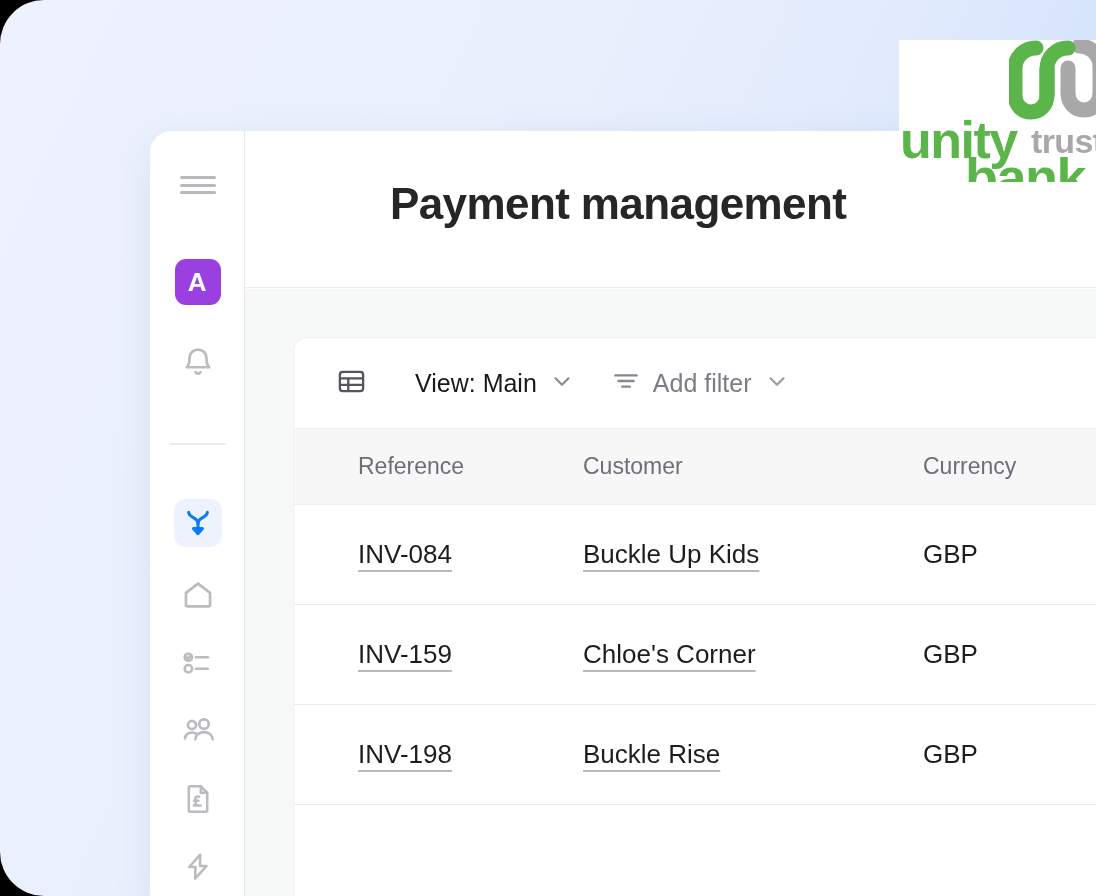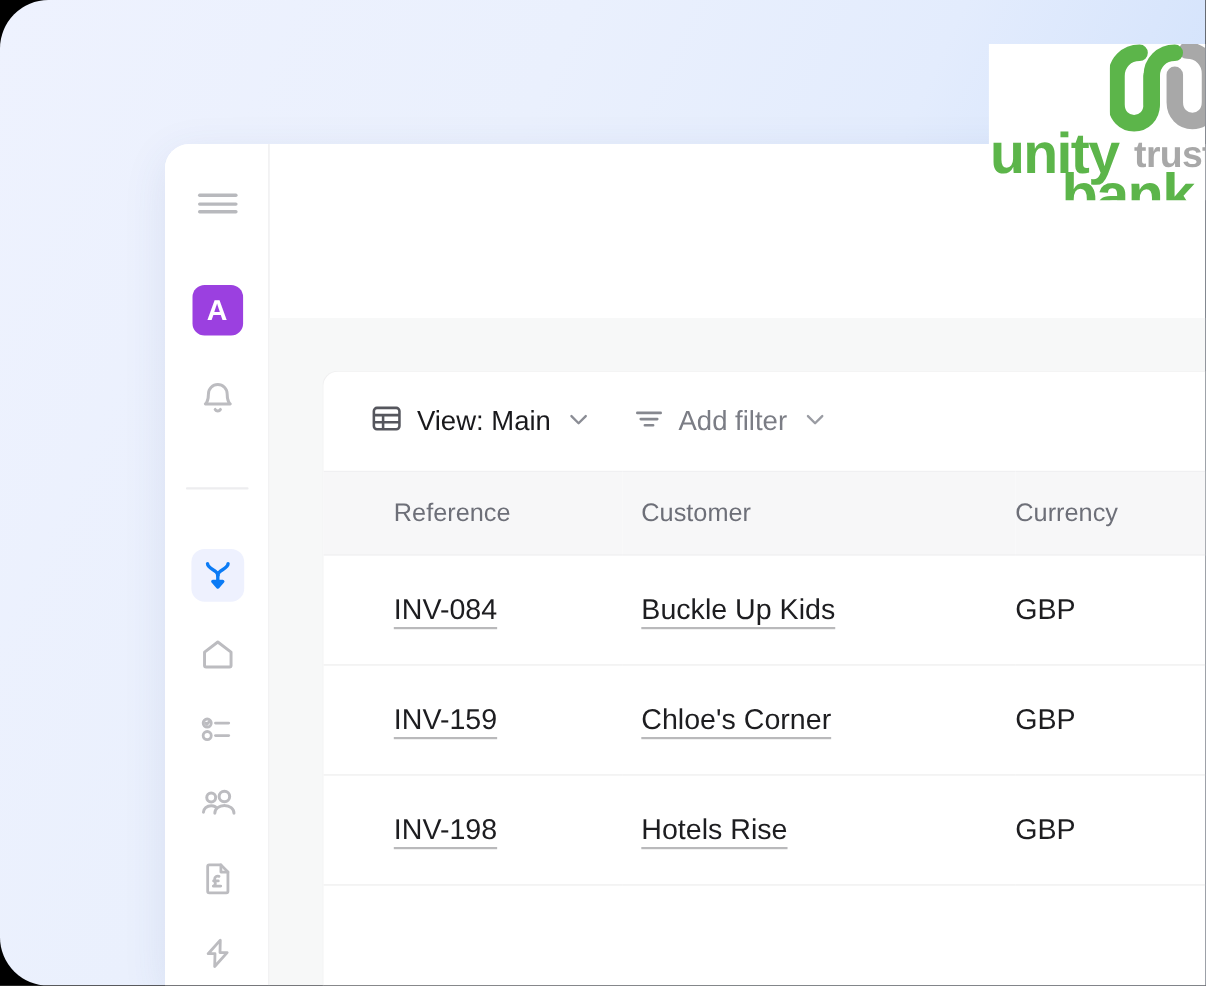--- a/index.html
+++ b/index.html
@@ -96,21 +96,21 @@
     height:90px;
     display:flex; align-items:center;
     padding-left:42px;
     gap:36px;
   }
   .tool {
     display:flex; align-items:center; gap:12px;
     white-space:nowrap;
   }
   .tool-label { font-size:25px; }
-  .tool.primary .tool-label { color:#19191c; }
+  .tool.primary .tool-label { color:#19191c;margin-left:36px; }
   .tool.muted .tool-label { color:#7b7d85; }
   .chev { display:block; }
 
   
   table#grid { width:100%; border-collapse:collapse; table-layout:fixed; }
   #grid thead th {
     background:#f7f7f8;
     height:76px;
     font-size:23px; font-weight:normal;
     color:#6d6f78;
@@ -254,20 +254,23 @@
 
       <div class="rail-item" style="top:712px;height:48px;">
         <span class="icon-btn">
           <svg width="34" height="34" viewBox="0 0 24 24" fill="none" stroke="#bcbcc0" stroke-width="1.8" stroke-linecap="round" stroke-linejoin="round">
             <path d="M13.6 3.3 5.8 12h4.4l-.2 8.2 8-8.9h-4.6z"></path>
           </svg>
         </span>
       </div>
     </nav>
 
+    <header id="header">
+      <h1 id="page-title">Payment management</h1>
+    </header>
 
     <section id="content">
 
       <div id="card">
 
         <div id="toolbar">
 
           <div class="tool primary">
             <span>
               <svg width="31" height="31" viewBox="0 0 24 24" fill="none" stroke="#55565d" stroke-width="1.8" stroke-linejoin="round">
@@ -312,21 +315,21 @@
               <td class="c-cust"><span class="cell-link">Buckle Up Kids</span></td>
               <td class="c-cur">GBP</td>
             </tr>
             <tr>
               <td class="c-ref"><span class="cell-link">INV-159</span></td>
               <td class="c-cust"><span class="cell-link">Chloe's Corner</span></td>
               <td class="c-cur">GBP</td>
             </tr>
             <tr>
               <td class="c-ref"><span class="cell-link">INV-198</span></td>
-              <td class="c-cust"><span class="cell-link">Hotels Rise</span></td>
+              <td class="c-cust"><span class="cell-link">Buckle Rise</span></td>
               <td class="c-cur">GBP</td>
             </tr>
           </tbody>
         </table>
 
       </div>
     </section>
   </div>
 
   <div id="logo">

